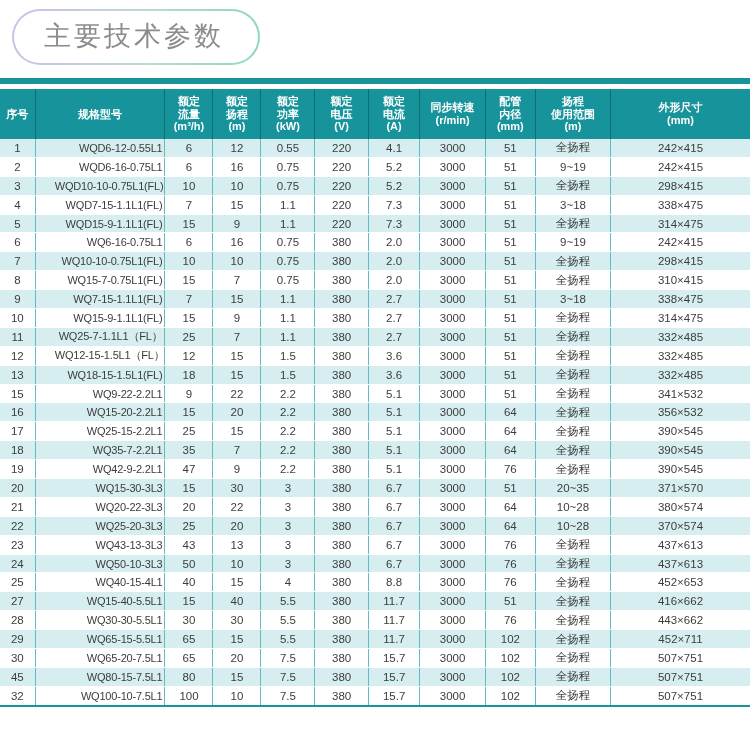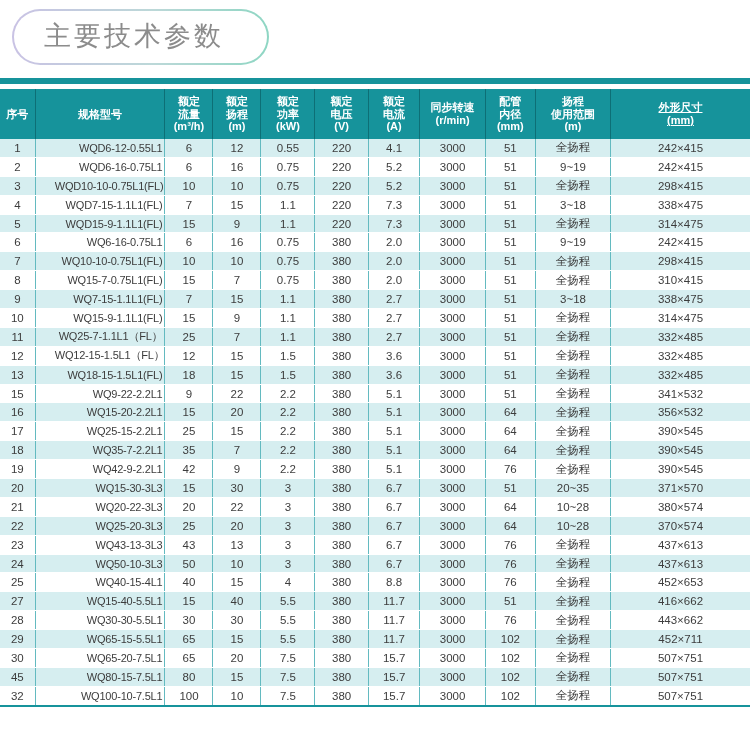--- a/index.html
+++ b/index.html
@@ -9,34 +9,34 @@
     -webkit-font-smoothing:antialiased;
   }
   .title-area{
     height:78px;box-sizing:border-box;padding:9px 0 0 12px;
   }
   .pill{
     display:inline-block;border-radius:40px;padding:2px;
     background:linear-gradient(90deg,#c9c2e4 0%,#bcd8d8 55%,#8ed6c3 100%);
   }
   .pill-inner{
-    background:#ffffff;border-radius:26px;padding:7px 43px 9px 30px;
+    background:#ffffff;border-radius:26px;padding:7px 34px 9px 30px;
     color:#8c8c8c;font-size:27px;letter-spacing:3px;white-space:nowrap;
   }
   .top-bar{height:6px;background:#16939b;margin-bottom:5px;}
   table.spec-table{
     width:750px;table-layout:fixed;border-collapse:collapse;
     border-bottom:2px solid #16939b;
   }
   .spec-table thead th{
     background:#16939b;color:#ffffff;font-size:11px;font-weight:bold;
     line-height:1.15;padding:3px 0;height:44px;vertical-align:middle;
     white-space:pre-line;border-right:1px solid #0d6f76;text-align:center;
   }
-  .spec-table thead th:last-child{border-right:none;text-decoration:underline;}
+  .spec-table thead th:last-child{border-right:none;}
   .spec-table tbody td{
     height:17.9px;padding:0 2px;font-size:11.5px;color:#3c3c3c;
     text-align:center;vertical-align:middle;
     border-right:1px solid #63bac0;border-bottom:1px solid #ffffff;
     overflow:hidden;white-space:nowrap;
   }
   .spec-table tbody td:last-child{border-right:none;}
   .spec-table tbody tr:nth-child(odd) td{background:#d6eef0;}
   .spec-table tbody tr:nth-child(even) td{background:#ffffff;}
   .spec-table tbody td.model{
@@ -319,21 +319,21 @@
           <td>380</td>
           <td>5.1</td>
           <td>3000</td>
           <td>64</td>
           <td>全扬程</td>
           <td>390×545</td>
         </tr>
         <tr>
           <td>19</td>
           <td class="model">WQ42-9-2.2L1</td>
-          <td>42</td>
+          <td>47</td>
           <td>9</td>
           <td>2.2</td>
           <td>380</td>
           <td>5.1</td>
           <td>3000</td>
           <td>76</td>
           <td>全扬程</td>
           <td>390×545</td>
         </tr>
         <tr>

